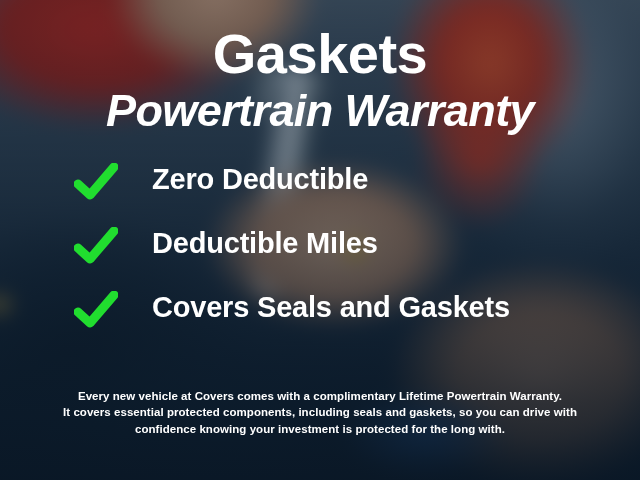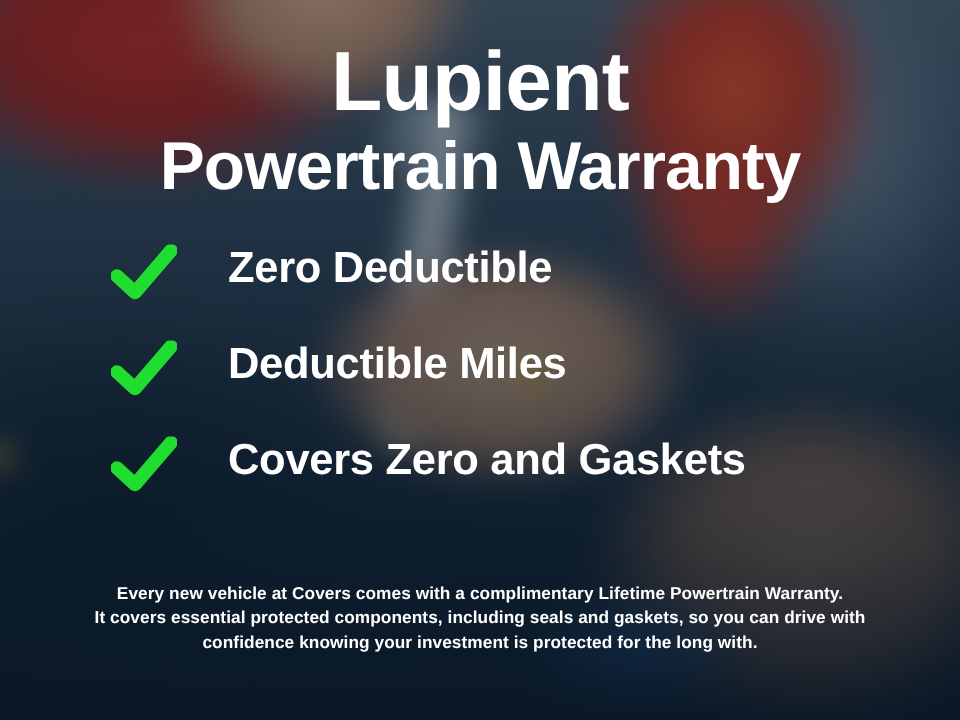--- a/index.html
+++ b/index.html
@@ -160,20 +160,21 @@
     font-weight: 700;
     letter-spacing: -0.5px;
     display: block;
   }
   .headline-2 {
     font-size: 45px;
     font-weight: 700;
     letter-spacing: -0.6px;
     display: block;
     margin-top: 6px;
+    font-style: italic;
   }
 
   .features {
     margin-top: 30px;
     padding-left: 74px;
   }
   .feature-row {
     display: flex;
     align-items: flex-start;
     height: 64px;
@@ -228,21 +229,21 @@
     <span class="blob-arm-right"></span>
     <span class="blob-yellow"></span>
     <span class="blob-yellow2"></span>
     <span class="blob-blue"></span>
   </div>
   <div class="scrim"></div>
 
   <div class="content">
 
     <div class="headline">
-      <span class="headline-1">Lupient</span>
+      <span class="headline-1">Gaskets</span>
       <span class="headline-2">Powertrain Warranty</span>
     </div>
 
     <div class="features">
 
       <div class="feature-row">
         <svg class="check-icon" viewBox="0 0 44 40">
           <path d="M4 21 L16 32 L40 4" fill="none" stroke="#21dd2f" stroke-width="9" stroke-linecap="round" stroke-linejoin="round"></path>
         </svg>
         <span class="feature-label">Zero Deductible</span>
@@ -252,21 +253,21 @@
         <svg class="check-icon" viewBox="0 0 44 40">
           <path d="M4 21 L16 32 L40 4" fill="none" stroke="#21dd2f" stroke-width="9" stroke-linecap="round" stroke-linejoin="round"></path>
         </svg>
         <span class="feature-label">Deductible Miles</span>
       </div>
 
       <div class="feature-row">
         <svg class="check-icon" viewBox="0 0 44 40">
           <path d="M4 21 L16 32 L40 4" fill="none" stroke="#21dd2f" stroke-width="9" stroke-linecap="round" stroke-linejoin="round"></path>
         </svg>
-        <span class="feature-label">Covers Zero and Gaskets</span>
+        <span class="feature-label">Covers Seals and Gaskets</span>
       </div>
 
     </div>
 
     <div class="blurb">
       <p>Every new vehicle at Covers comes with a complimentary Lifetime Powertrain Warranty.</p>
       <p>It covers essential protected components, including seals and gaskets, so you can drive with</p>
       <p>confidence knowing your investment is protected for the long with.</p>
     </div>
 

